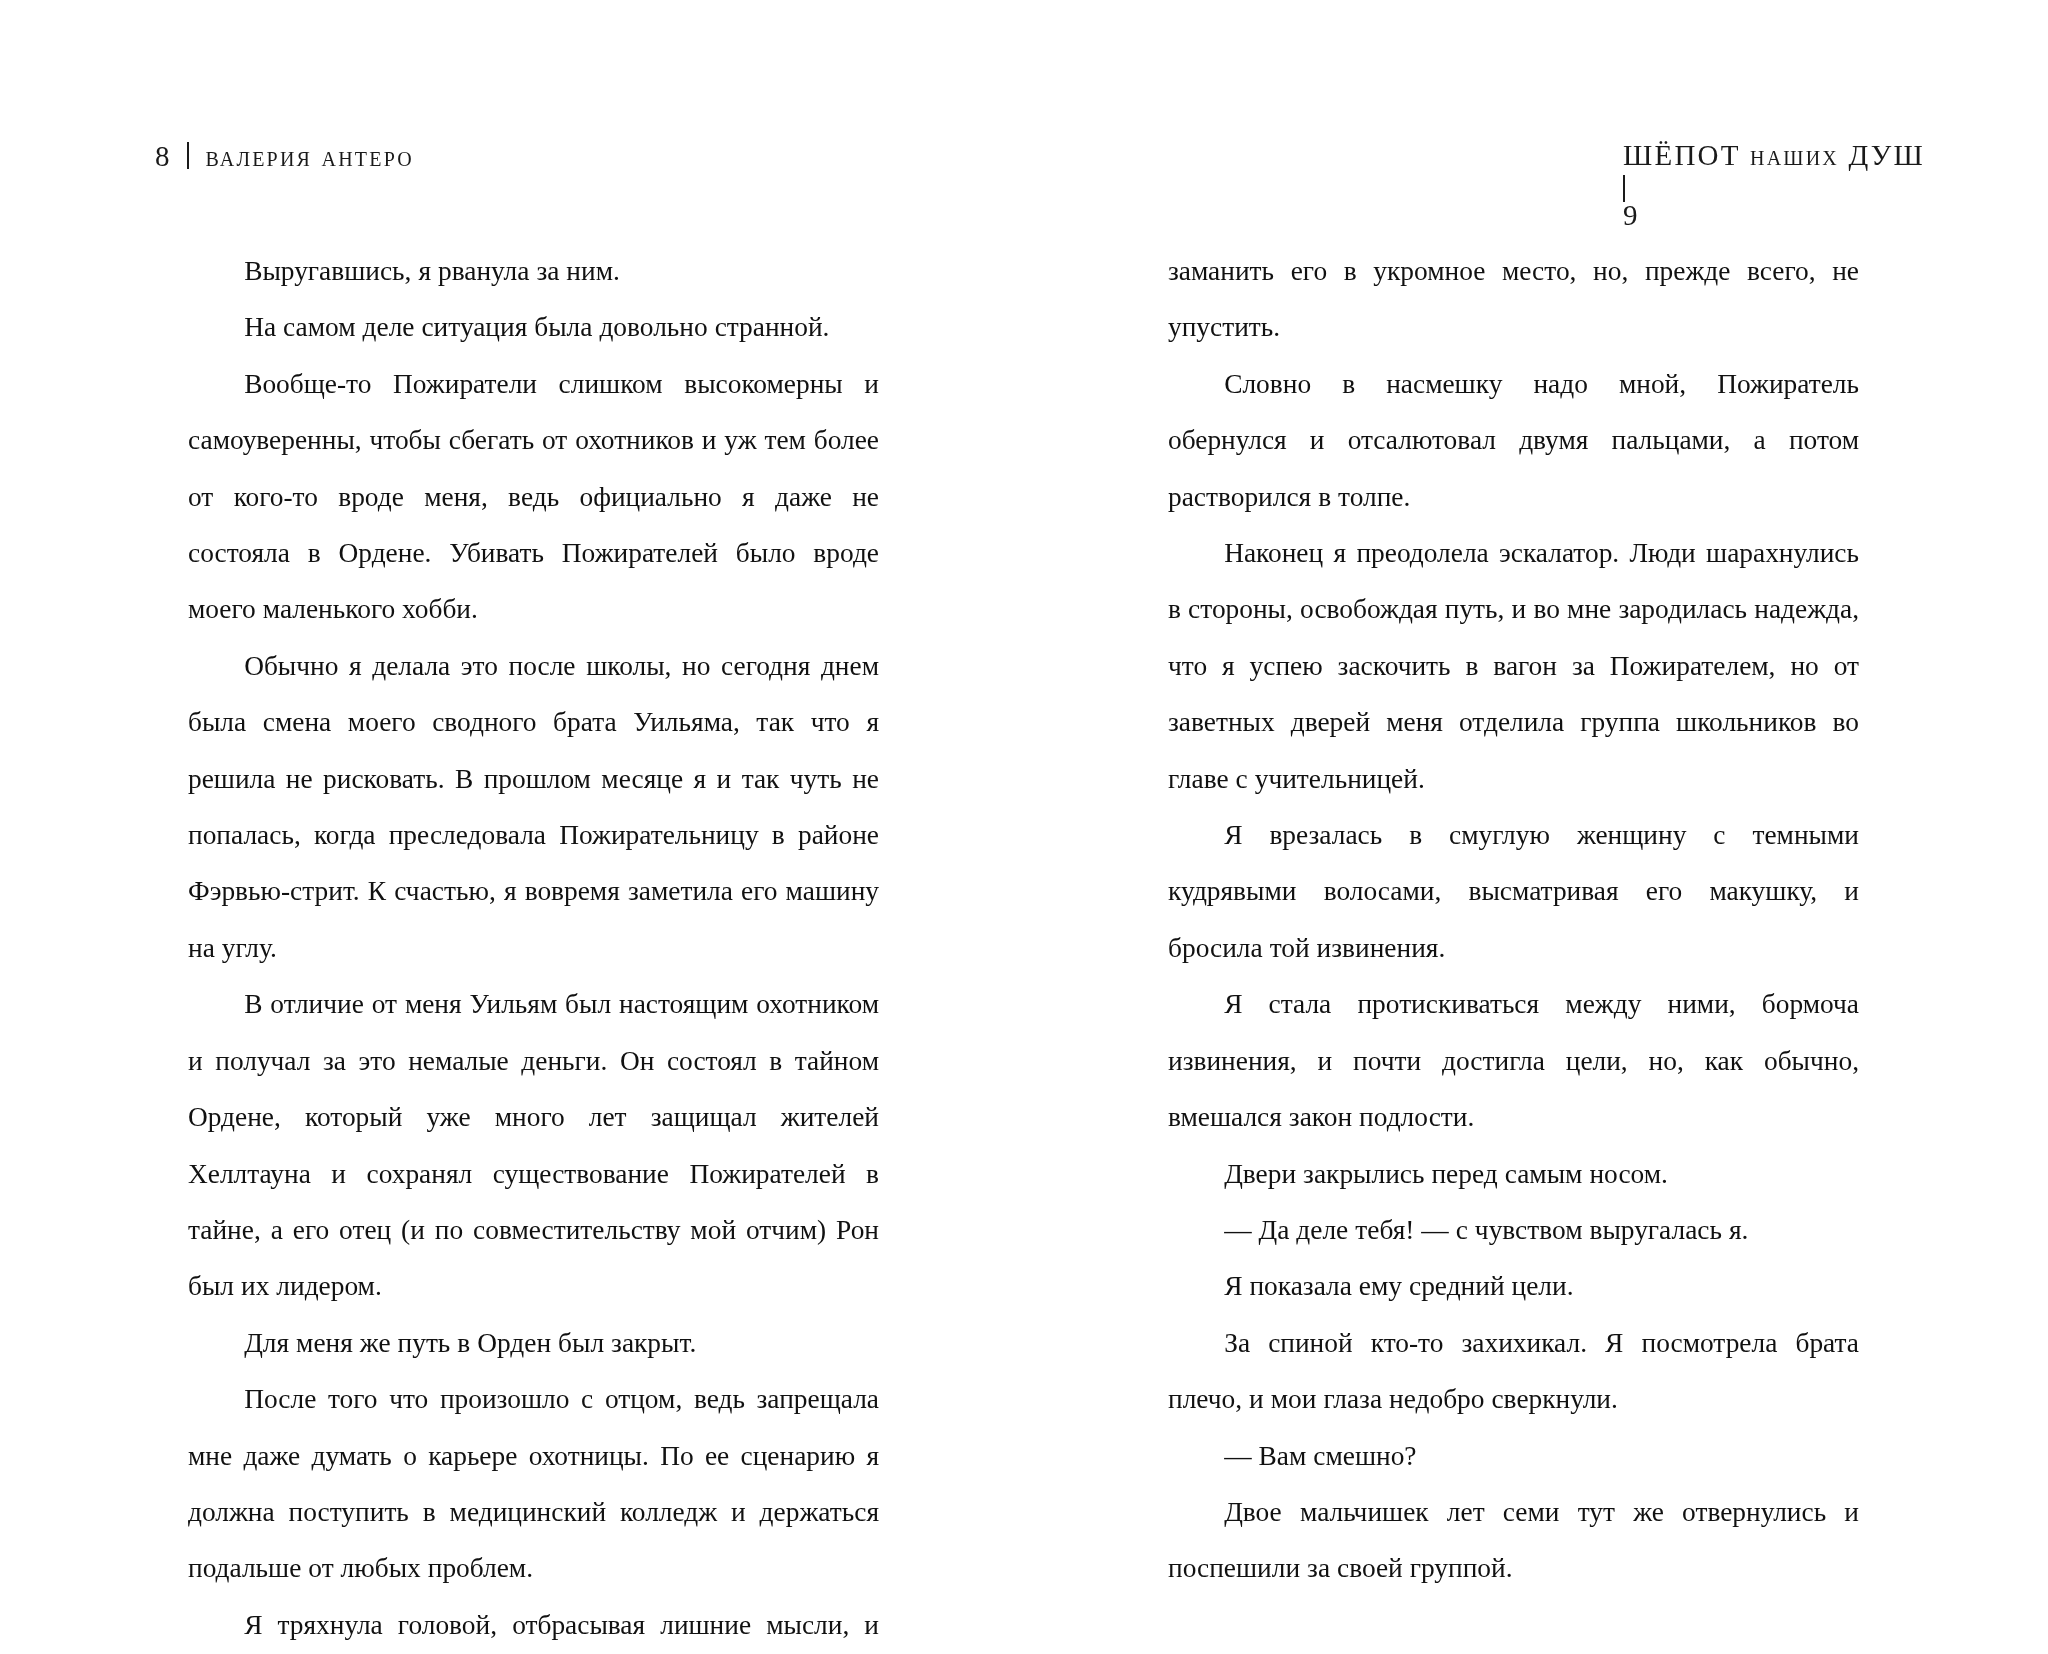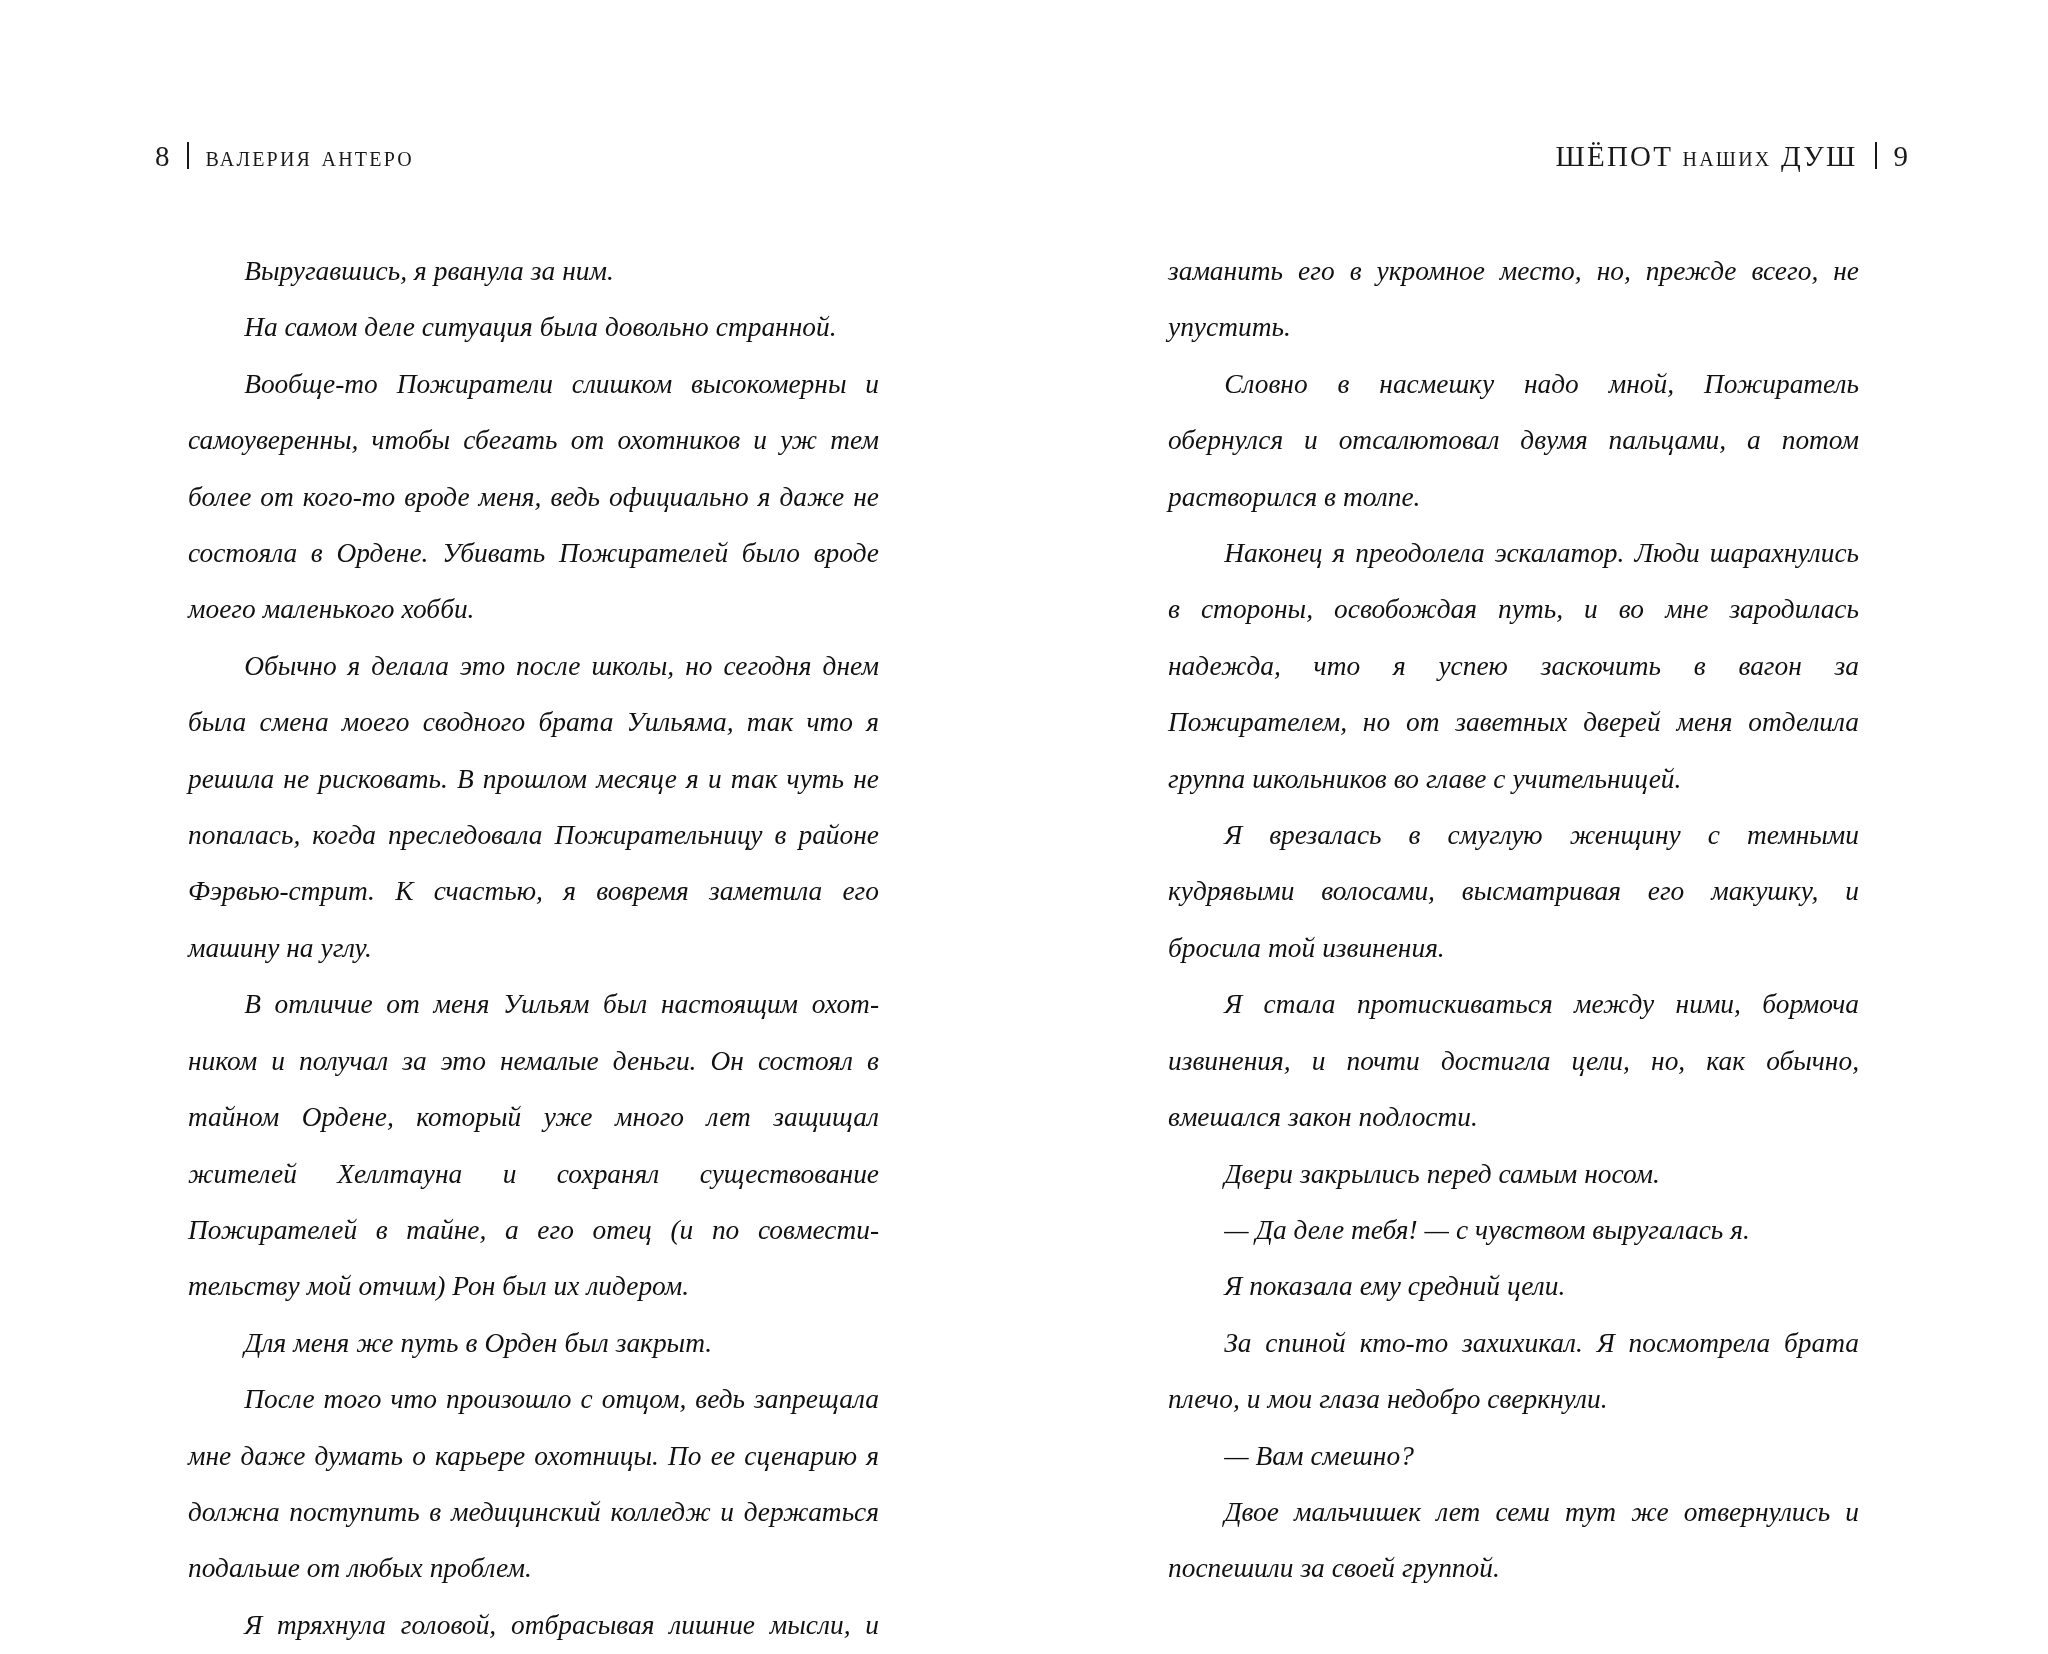--- a/index.html
+++ b/index.html
@@ -23,21 +23,21 @@
     position: absolute;
     top: 139px;
     font-size: 25px;
     letter-spacing: 2.0px;
     color: #1a1a1a;
     white-space: nowrap;
     display: flex;
     align-items: baseline;
   }
   .runhead.left  { left: 155px; }
-  .runhead.right { right: 140px; }
+  .runhead.right { right: 140px; flex-direction: column; }
 
   .folio {
     font-size: 29px;
     letter-spacing: 0;
     font-variant: normal;
   }
   .rule {
     display: inline-block;
     width: 2px;
     height: 27px;
@@ -76,21 +76,21 @@
   .column.right { left: 1168px; }
 
   .column p {
     margin: 0;
     text-indent: 2.05em;
   }
   
   .column p.noindent { text-indent: 0; }
 
   
-  .column p { word-spacing: 0.005em; font-style: italic; }
+  .column p { word-spacing: 0.005em; }
 </style>
 </head>
 <body>
 
 <div id="page">
 
   <div class="runhead left">
     <span class="folio">8</span>
     <span class="rule"></span>
     <span class="rh-title">Валерия Антеро</span>

